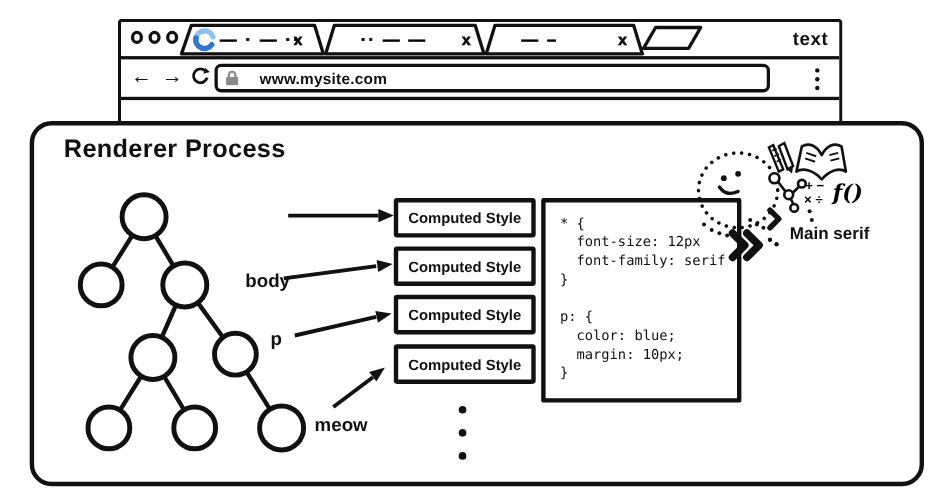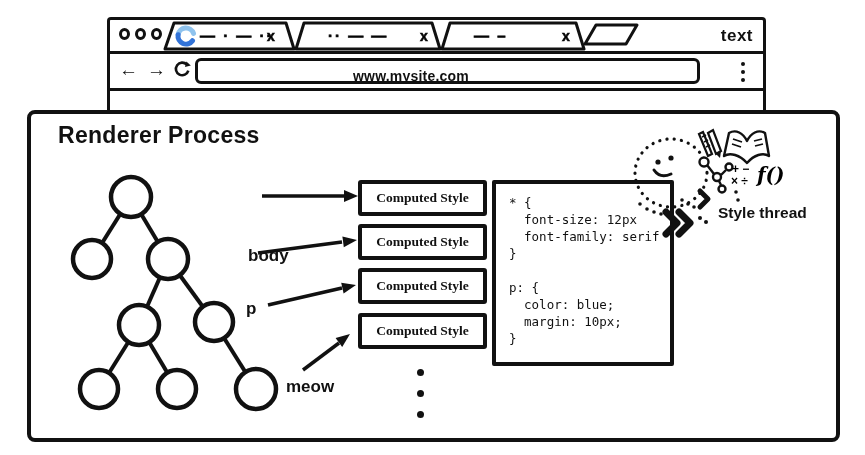--- a/index.html
+++ b/index.html
@@ -12,36 +12,36 @@
   #tabstrip{position:relative;height:31px;border-bottom:3px solid #111;}
   #traffic-lights{position:absolute;left:9px;top:8px;display:flex;gap:5px;}
   .traffic-dot{width:5px;height:6px;border:3.5px solid #111;border-radius:50%;background:#fff;}
   #tabs-svg{position:absolute;left:0;top:0;}
   #meow{position:absolute;right:10px;top:6px;font-size:17px;font-weight:700;letter-spacing:.5px;}
   #browser-toolbar{position:relative;height:34px;border-bottom:3px solid #111;}
   .nav-arrow{position:absolute;top:4px;font-size:19px;font-weight:900;line-height:24px;}
   #back-button{left:9px;} #forward-button{left:37px;}
   #reload-button{position:absolute;left:63px;top:7px;}
   #address-bar{position:absolute;left:85px;top:4px;width:505px;height:26px;box-sizing:border-box;
-    border:3px solid #111;border-radius:6px;display:flex;align-items:center;gap:7px;padding-left:7px;background:#fff;flex-direction:column;}
+    border:3px solid #111;border-radius:6px;display:flex;align-items:center;gap:19px;padding-left:7px;background:#fff;}
   #address-input{border:none;outline:none;background:transparent;font-family:"Liberation Sans",sans-serif;
     font-size:14px;font-weight:600;color:#111;flex:1;padding:0;letter-spacing:.2px;}
   #menu-button{position:absolute;right:18px;top:8px;display:flex;flex-direction:column;gap:4px;}
   .menu-dot{width:4px;height:4px;border-radius:50%;background:#111;}
   
   #renderer-box{left:27px;top:110px;width:813px;height:332px;box-sizing:border-box;background:#fff;
-    border:4px solid #111;border-radius:8px;z-index:5;}
+    border:4px solid #111;border-radius:20px;z-index:5;}
   #renderer-title{position:absolute;left:27px;top:8px;font-size:23px;font-weight:700;letter-spacing:.3px;}
   #diagram-svg{position:absolute;left:0;top:0;}
   .tree-label{position:absolute;font-size:17px;font-weight:700;}
-  #label-document{left:128px;top:71px;} #label-body{left:192px;top:132px;margin-left:25px;}
+  #label-document{left:128px;top:71px;} #label-body{left:192px;top:132px;}
   #label-p{left:215px;top:185px;} #label-text{left:255px;top:263px;}
   .computed-style-box{position:absolute;left:327px;width:129px;height:36px;box-sizing:border-box;
     border:4px solid #111;border-radius:3px;background:#fff;display:flex;align-items:center;justify-content:center;
-    font-size:13.5px;font-weight:700;white-space:nowrap;font-family:Liberation Serif, serif;}
+    font-size:13.5px;font-weight:700;white-space:nowrap;}
   #more-styles-ellipsis{position:absolute;left:386px;top:255px;display:flex;flex-direction:column;gap:14px;}
   .big-dot{width:7px;height:7px;border-radius:50%;background:#111;}
   #stylesheet-box{position:absolute;left:461px;top:66px;width:182px;height:186px;box-sizing:border-box;
     border:4px solid #111;border-radius:2px;background:#fff;}
   #stylesheet-code{margin:0;padding:10px 0 0 13px;font-family:"DejaVu Sans Mono",monospace;
     font-size:12.5px;line-height:17px;color:#111;}
   #main-thread-sketch{position:absolute;left:585px;top:10px;}
   #main-thread-label{position:absolute;left:687px;top:90px;font-size:15.5px;font-weight:700;white-space:nowrap;}
   svg text{font-family:"Liberation Sans",sans-serif;}
   .serif-italic{font-family:"DejaVu Serif",serif;font-style:italic;}
@@ -212,16 +212,16 @@
           <circle cx="90" cy="98" r="2"></circle>
         <circle cx="120" cy="68" r="1.8"></circle>
           <circle cx="122" cy="76" r="1.8"></circle>
       </g>
       <g fill="none" stroke="#111" stroke-linecap="round" stroke-linejoin="round">
         <polyline points="84,67 92,75 84,83" stroke-width="5"></polyline>
         <polyline points="50,88 61,99 50,110" stroke-width="7"></polyline>
         <polyline points="63,88 74,99 63,110" stroke-width="7"></polyline>
       </g>
     </svg>
-    <div id="main-thread-label">Style thread</div>
+    <div id="main-thread-label">Main serif</div>
   </div>
 
 </div>
 
 </body></html>

